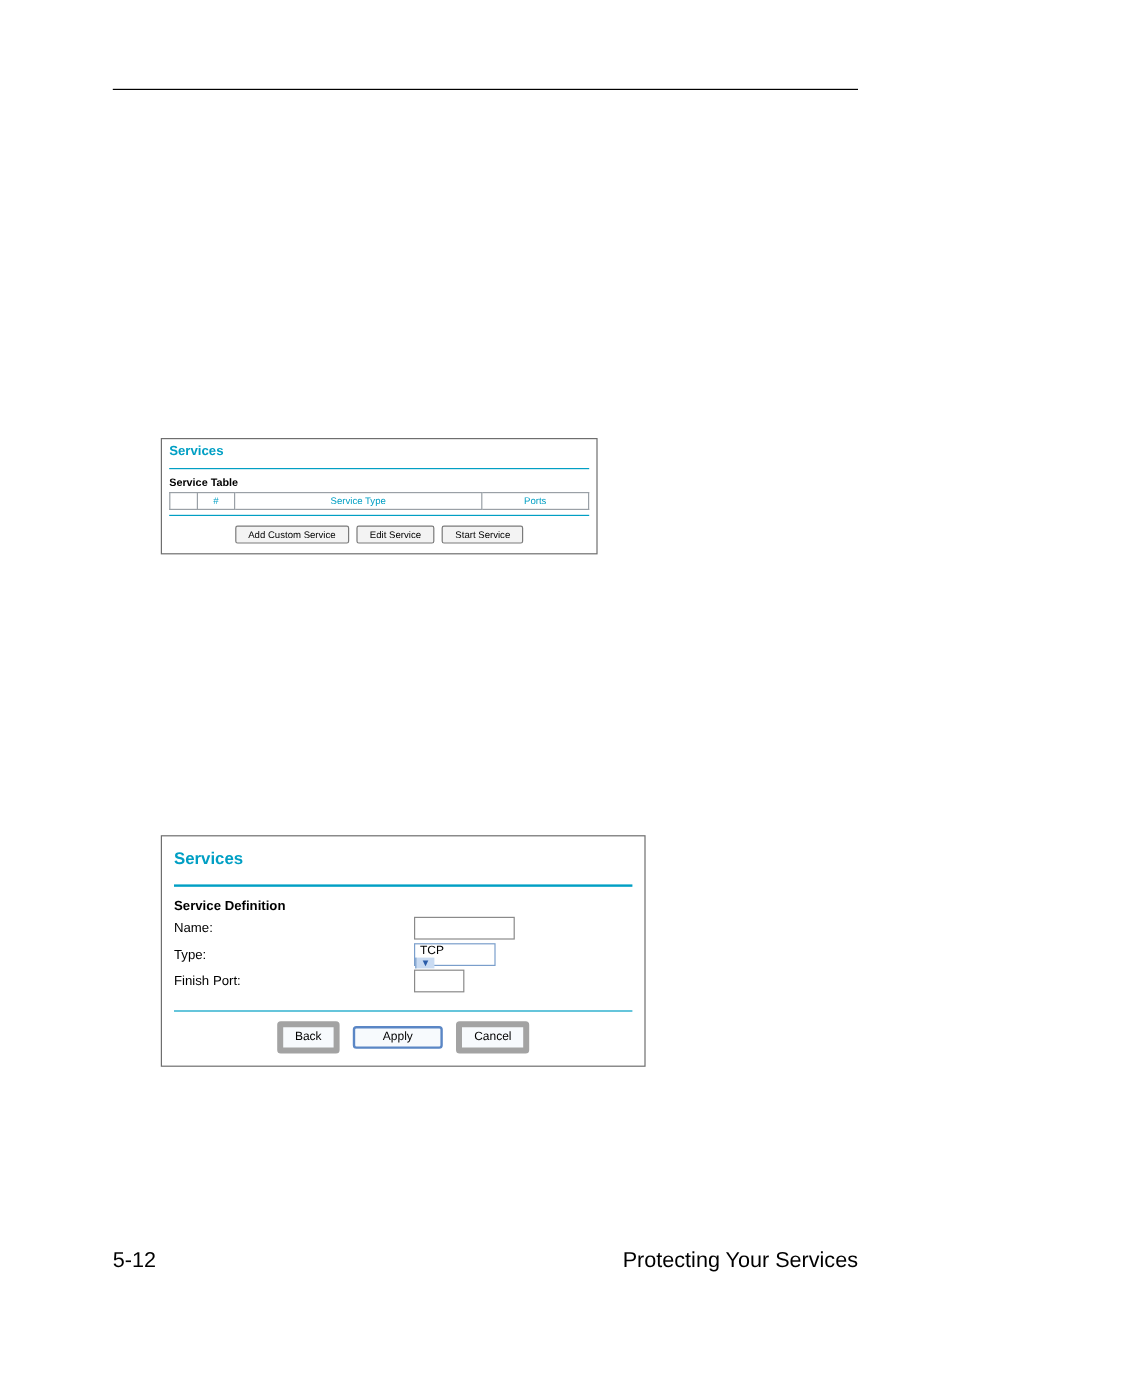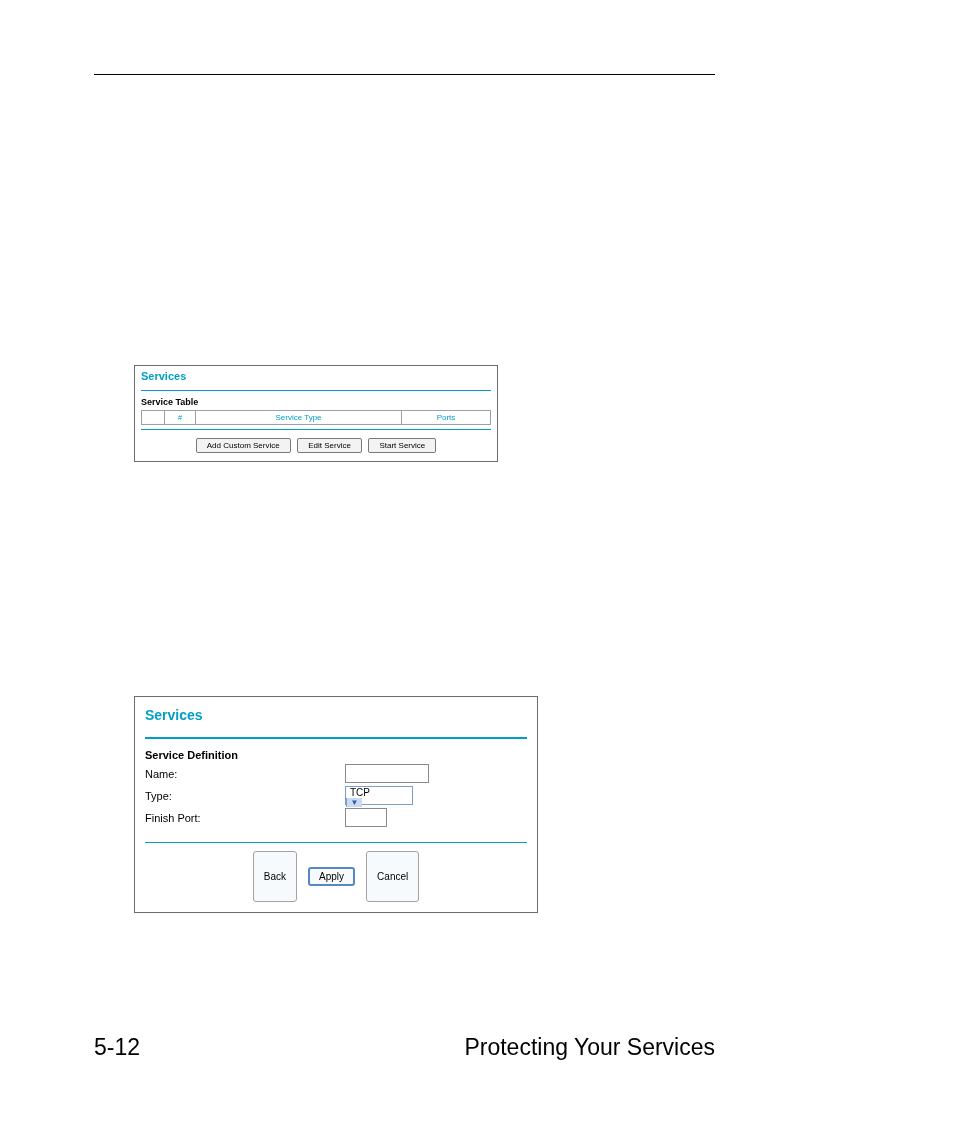--- a/index.html
+++ b/index.html
@@ -132,39 +132,39 @@
   .shot2 .hr-blue2 {
     border-top: 1px solid #019fc4;
     margin: 6px 10px 0 10px;
   }
   .shot2 .btnrow {
     text-align: center;
     padding: 8px 0 10px 0;
   }
   .shot2 .btn {
     display: inline-block;
-    border: 1px solid #a3a3a3;
+    border: 5px solid #a3a3a3;
     background: #f7fafd;
     font-size: 10px;
-    padding: 19px 10px;
+    padding: 3px 10px;
     margin: 0 4px;
     border-radius: 3px;
   }
   .shot2 .btn.focus {
     border: 2px solid #5a86c5;
-    padding: 2px 9px;
+    padding: 2px 23px;
   }
 
   
   .footer {
     position: absolute;
     left: 94px;
     right: 94px;
     bottom: 84px;
-    font-size: 23px;
+    font-size: 18px;
     display: flex;
     justify-content: space-between;
     font-family: Arial, Helvetica, sans-serif;
     align-items: flex-end;
   }
 </style>
 </head>
 <body>
 
 <div class="page">

